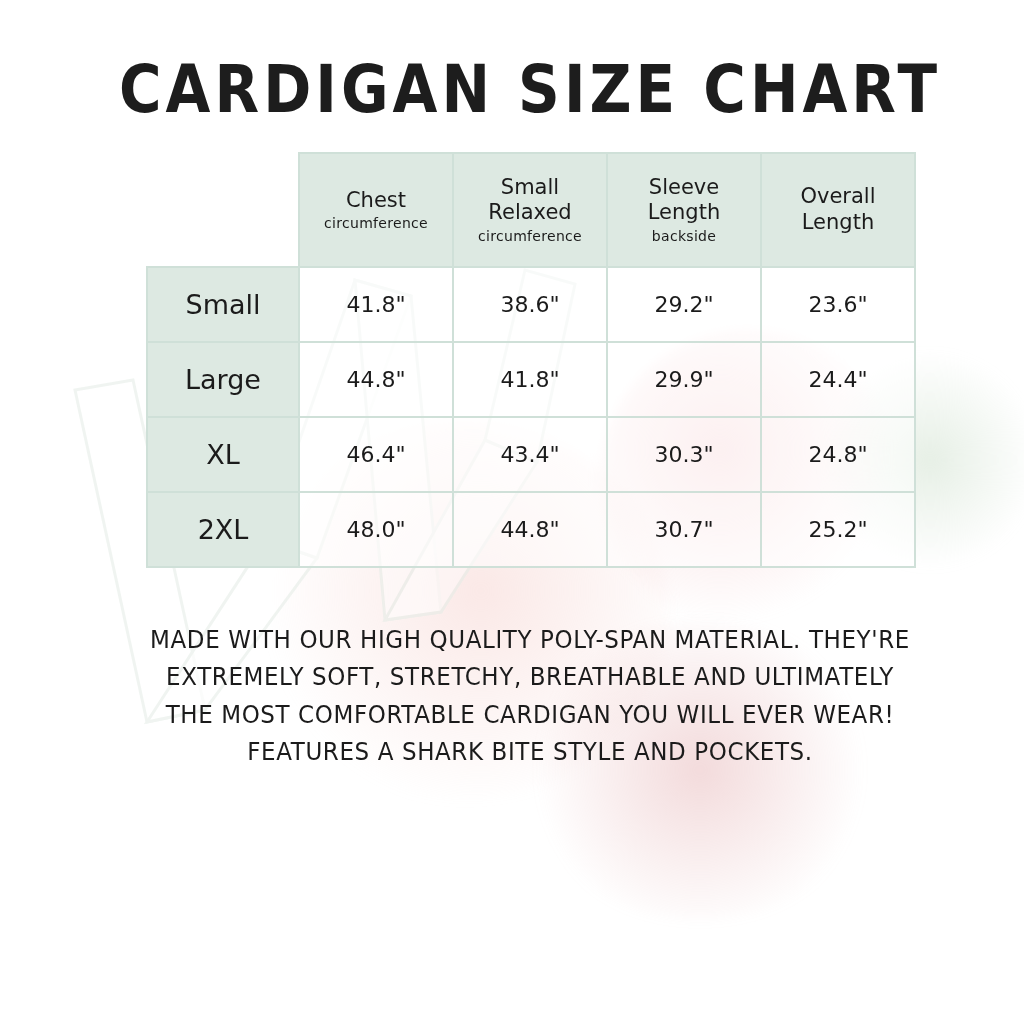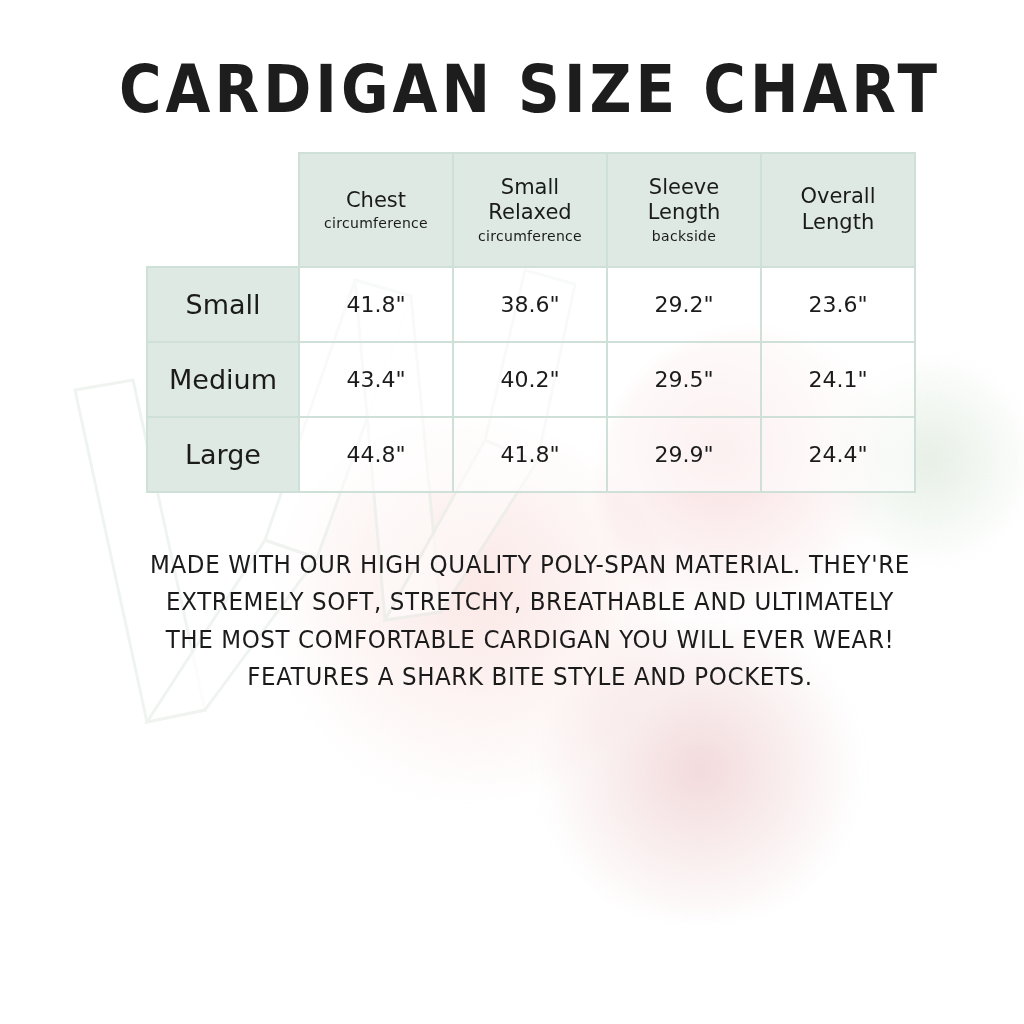--- a/index.html
+++ b/index.html
@@ -202,32 +202,39 @@
       </thead>
       <tbody>
         <tr>
           <td class="size-label">Small</td>
           <td class="val">41.8"</td>
           <td class="val">38.6"</td>
           <td class="val">29.2"</td>
           <td class="val">23.6"</td>
         </tr>
         <tr>
-          <td class="size-label">Medium</td>
-          <td class="val">43.4"</td>
-          <td class="val">40.2"</td>
-          <td class="val">29.5"</td>
-          <td class="val">24.1"</td>
-        </tr>
-        <tr>
           <td class="size-label">Large</td>
           <td class="val">44.8"</td>
           <td class="val">41.8"</td>
           <td class="val">29.9"</td>
           <td class="val">24.4"</td>
+        </tr>
+        <tr>
+          <td class="size-label">XL</td>
+          <td class="val">46.4"</td>
+          <td class="val">43.4"</td>
+          <td class="val">30.3"</td>
+          <td class="val">24.8"</td>
+        </tr>
+        <tr>
+          <td class="size-label">2XL</td>
+          <td class="val">48.0"</td>
+          <td class="val">44.8"</td>
+          <td class="val">30.7"</td>
+          <td class="val">25.2"</td>
         </tr>
       </tbody>
     </table>
   </div>
 
   <div class="footer">
     <div>MADE WITH OUR HIGH QUALITY POLY-SPAN MATERIAL. THEY'RE</div>
     <div>EXTREMELY SOFT, STRETCHY, BREATHABLE AND ULTIMATELY</div>
     <div>THE MOST COMFORTABLE CARDIGAN YOU WILL EVER WEAR!</div>
     <div>FEATURES A SHARK BITE STYLE AND POCKETS.</div>

